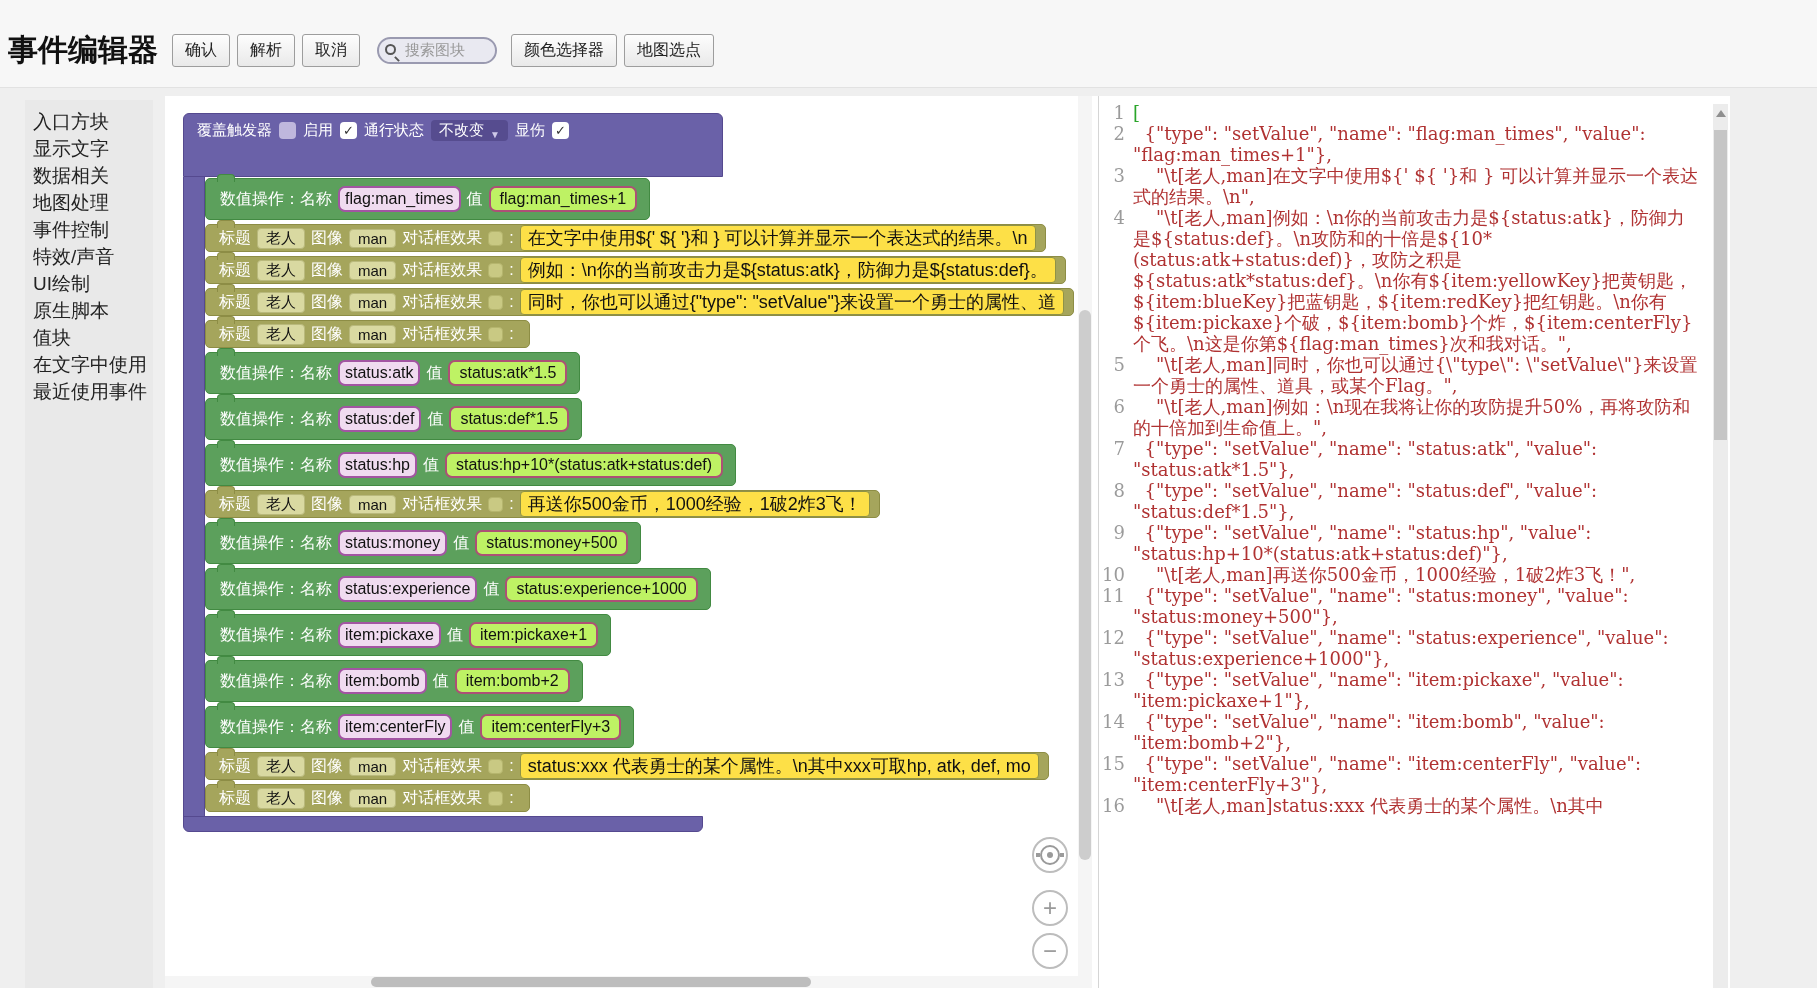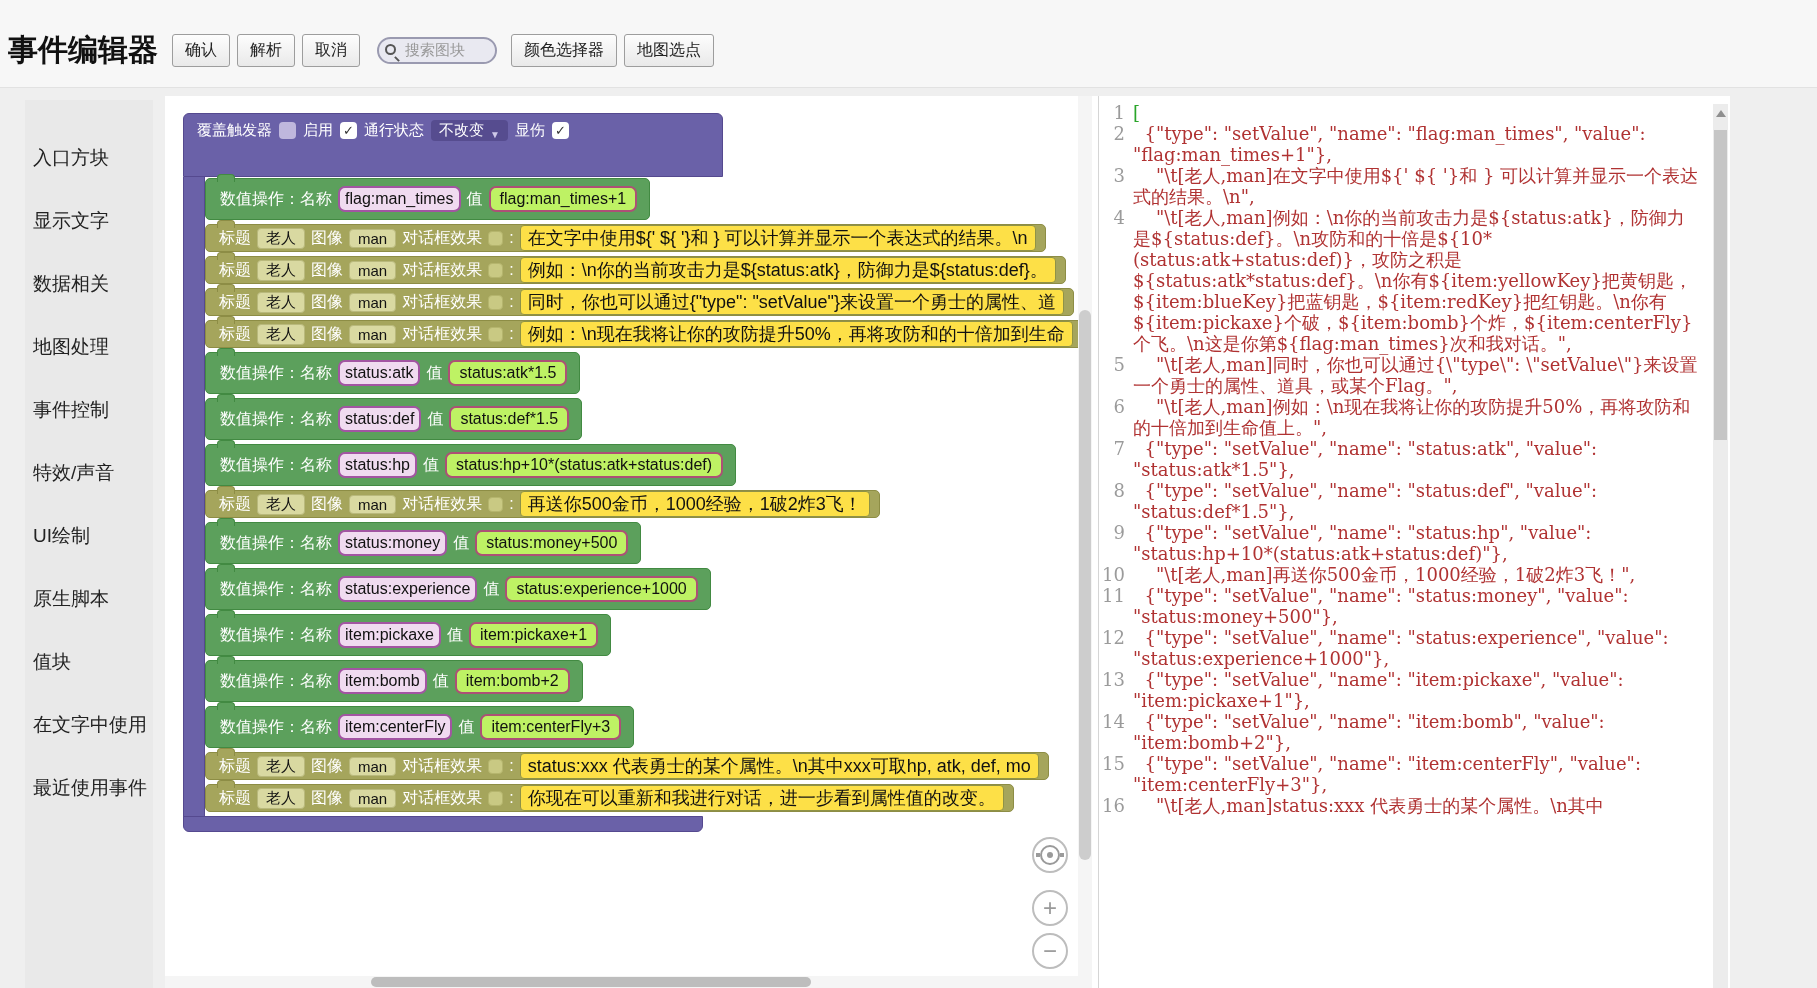--- a/index.html
+++ b/index.html
@@ -19,21 +19,21 @@
                  display:flex; align-items:center; padding-left:26px; }
   .mag { position:absolute; left:6px; top:5px; width:11px; height:11px;
          border:2px solid #555; border-radius:50%; }
   .mag::after { content:''; position:absolute; left:9px; top:10px; width:2px; height:6px;
                 background:#555; transform:rotate(-45deg); }
   .search-ph { font-size:15px; color:#999; white-space:nowrap; }
 
   
   #sidebar { position:absolute; left:25px; top:100px; width:128px; height:888px;
              background:#e9e9e9; padding:8px 0 0 8px; }
-  .sb-item { font-size:19px; color:#222; line-height:27px; white-space:nowrap; cursor:pointer;margin-top:36px; }
+  .sb-item { font-size:19px; color:#222; line-height:27px; white-space:nowrap; cursor:pointer; }
 
   
   #canvas { position:absolute; left:165px; top:96px; width:933px; height:892px;
             background:#ffffff; overflow:hidden; }
 
   .ev-header { position:absolute; left:18px; top:17px; width:540px; height:64px;
                background:#6a61a8; border:1px solid #55498f; border-radius:6px 6px 0 0; z-index:1; }
   .ev-title { color:#fff; font-size:17px; padding:7px 0 0 14px; }
   .ev-toggles { display:flex; align-items:center; gap:7px; padding:6px 0 0 13px;
                 color:#fff; font-size:15px; white-space:nowrap; }
@@ -186,21 +186,20 @@
         <span class="chip chip-text">同时，你也可以通过{"type": "setValue"}来设置一个勇士的属性、道</span>
       </div>
       <div class="brow o">
         <span class="blb">标题</span>
         <span class="chip chip-tag">老人</span>
         <span class="blb">图像</span>
         <span class="chip chip-tag">man</span>
         <span class="blb">对话框效果</span>
         <span class="fx-box"></span>
         <span class="blb">:</span>
-        <span class="chip chip-text">例如：\n现在我将让你的攻防提升50%，再将攻防和的十倍加到生命</span>
       </div>
       <div class="brow g">
         <span class="blb">数值操作：名称</span>
         <span class="chip chip-name">status:atk</span>
         <span class="blb">值</span>
         <span class="chip chip-val">status:atk*1.5</span>
       </div>
       <div class="brow g">
         <span class="blb">数值操作：名称</span>
         <span class="chip chip-name">status:def</span>
@@ -264,21 +263,20 @@
         <span class="chip chip-text">status:xxx 代表勇士的某个属性。\n其中xxx可取hp, atk, def, mo</span>
       </div>
       <div class="brow o">
         <span class="blb">标题</span>
         <span class="chip chip-tag">老人</span>
         <span class="blb">图像</span>
         <span class="chip chip-tag">man</span>
         <span class="blb">对话框效果</span>
         <span class="fx-box"></span>
         <span class="blb">:</span>
-        <span class="chip chip-text">你现在可以重新和我进行对话，进一步看到属性值的改变。</span>
       </div>
     </div>
 
   <div class="zctl" id="zoom-reset">
     <span class="target"></span>
   </div>
   <div class="zctl" id="zoom-in">
       <span>+</span>
     </div>
   <div class="zctl" id="zoom-out">

